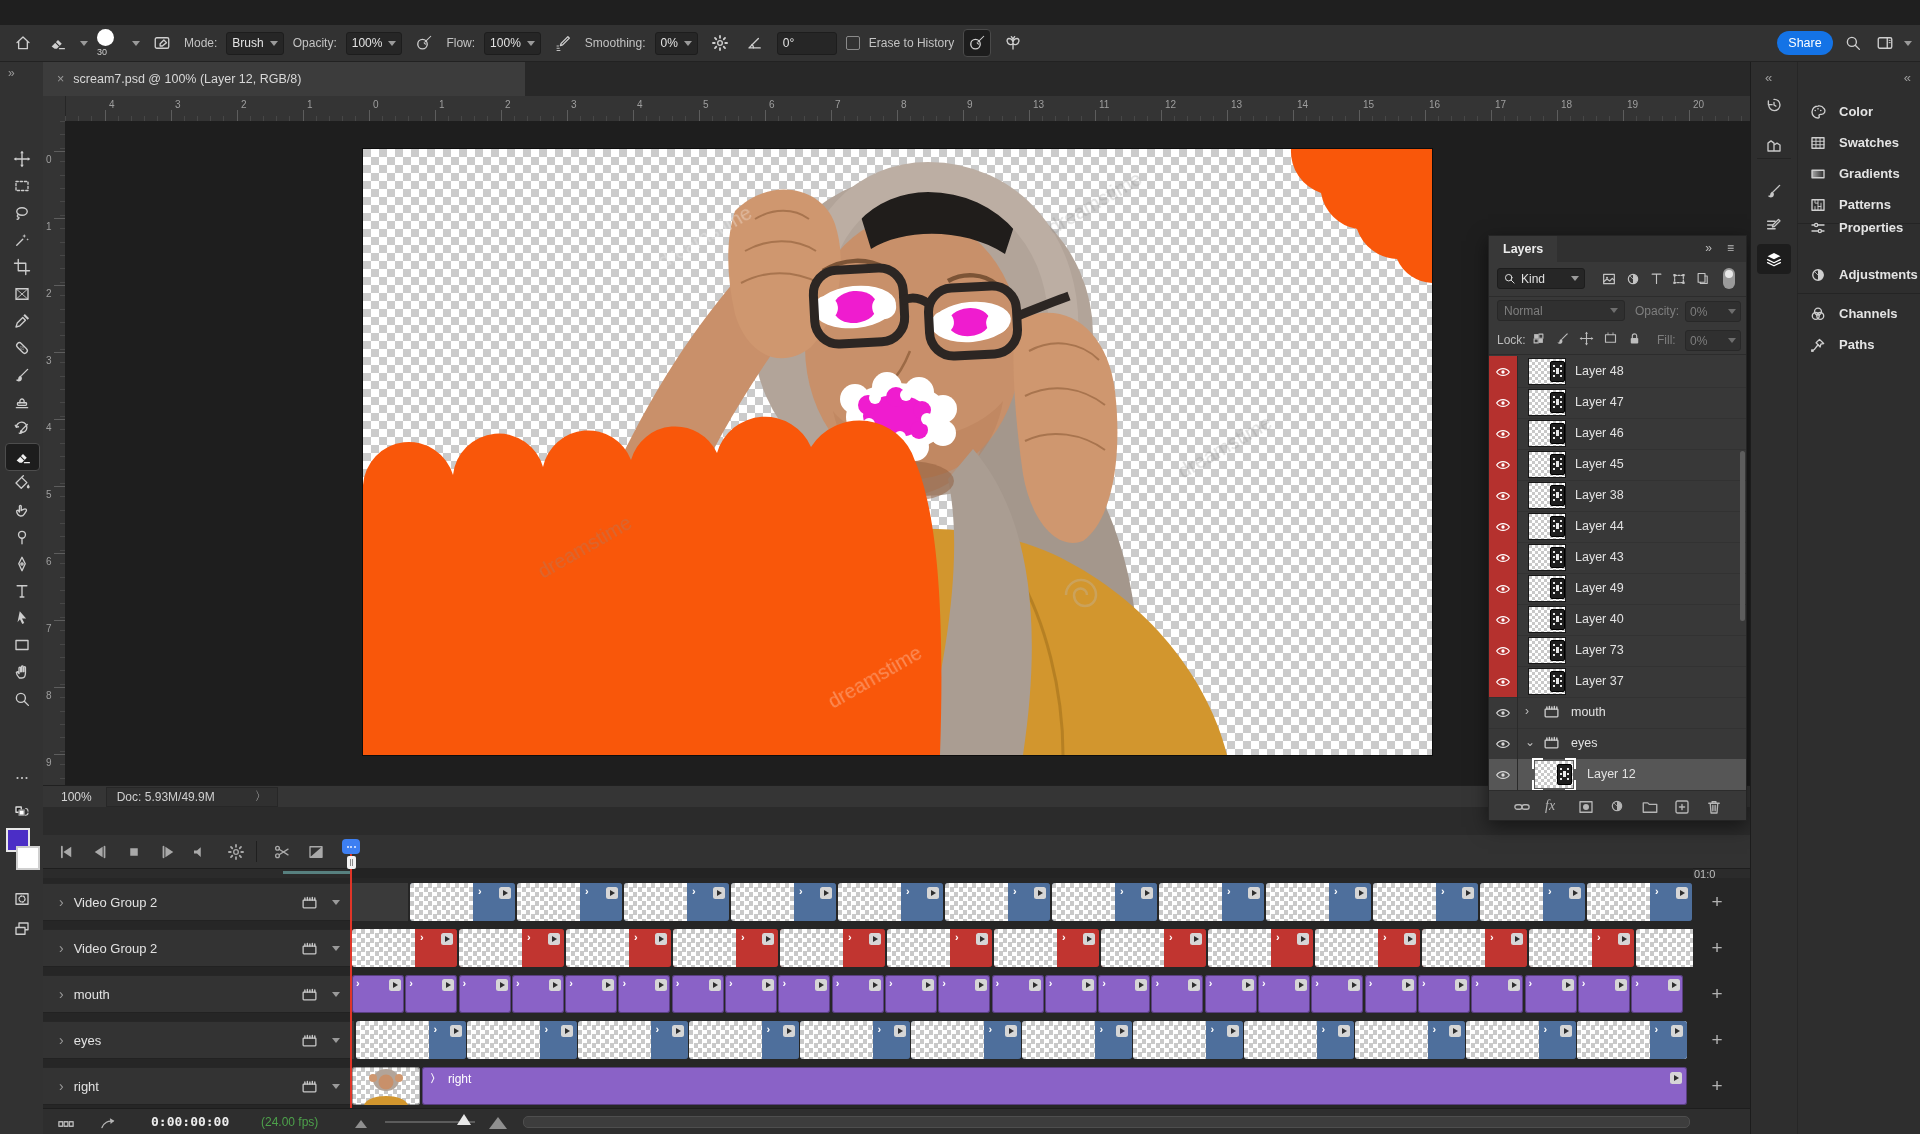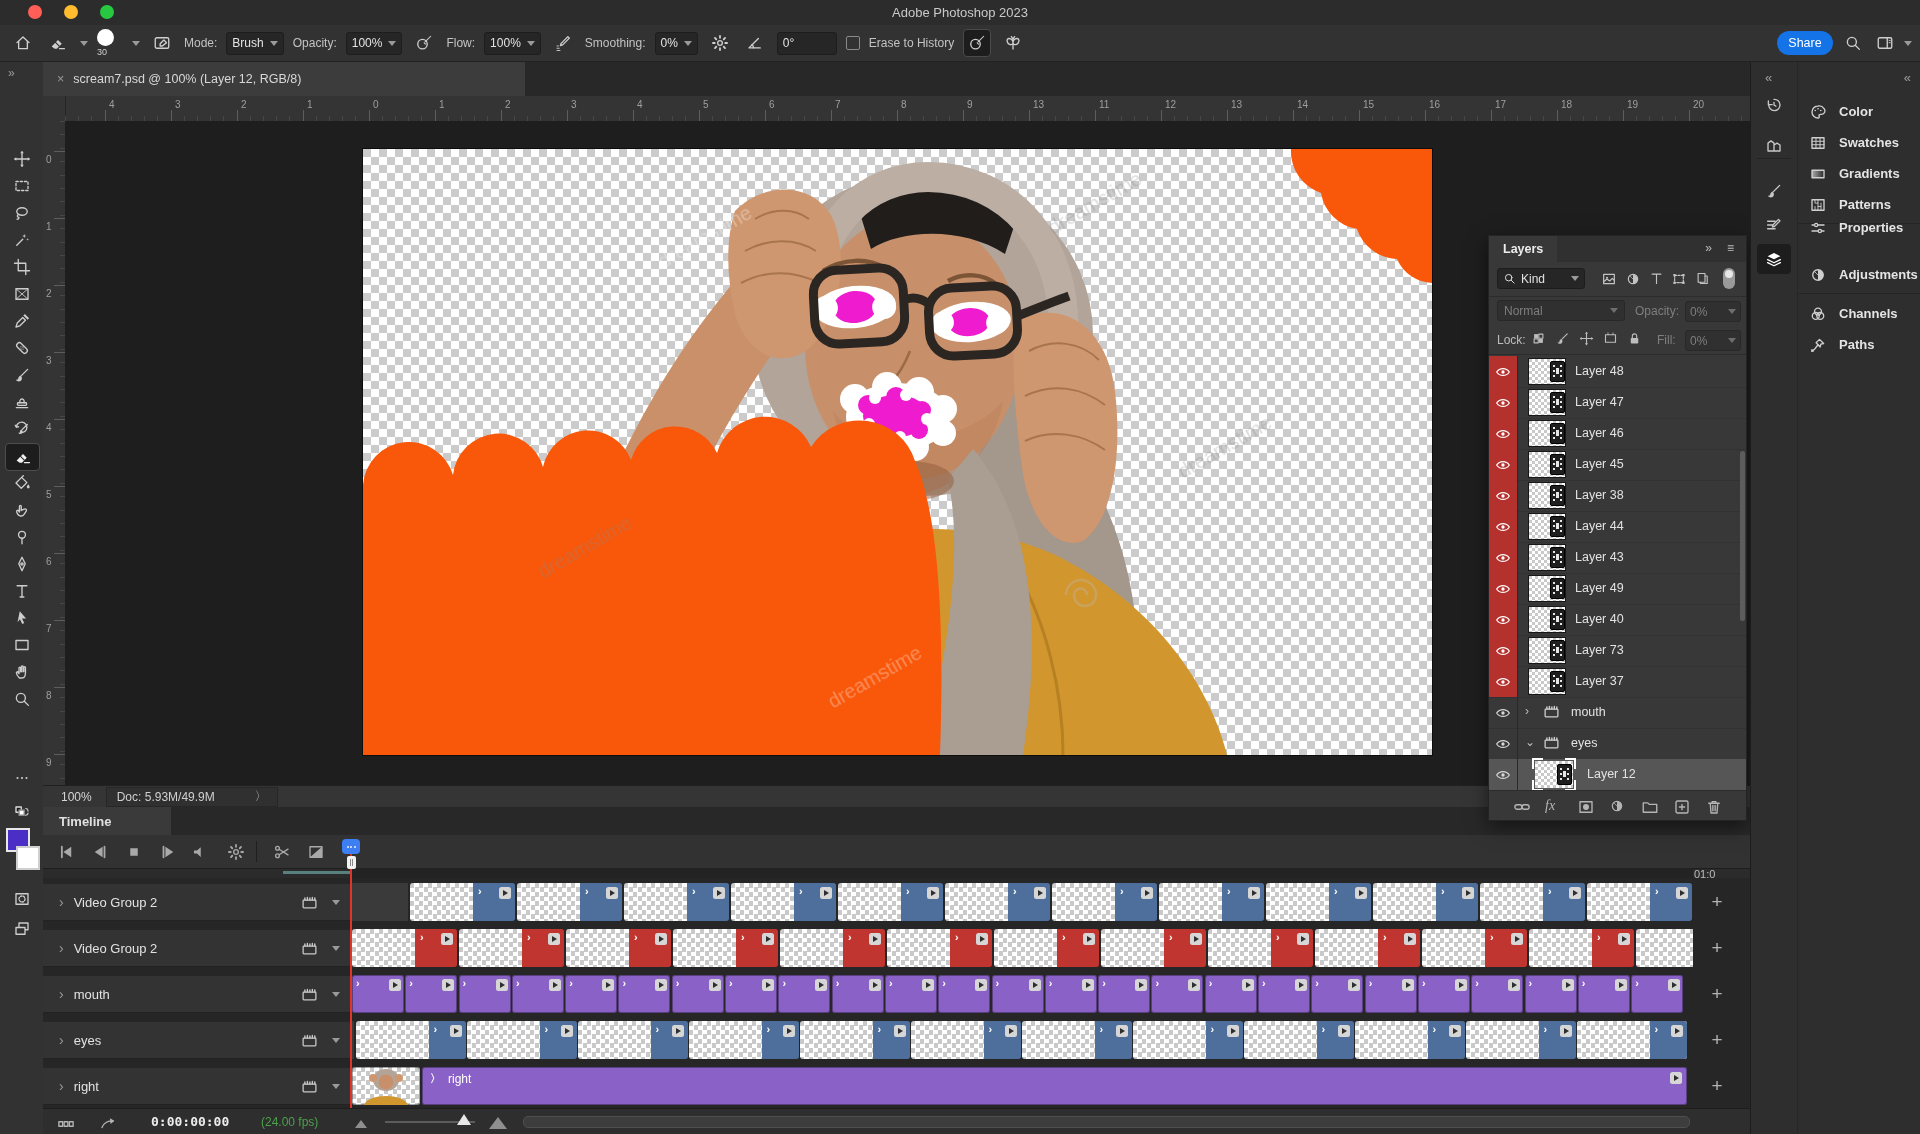--- a/index.html
+++ b/index.html
@@ -144,26 +144,20 @@
   .ditem .dl{color:#e4e4e4;font-size:13px;font-weight:bold;}
   .ditem .di{color:#cfcfcf;}
   .dsep{position:absolute;left:0;width:124px;height:1px;background:#242424;}
   .collapse{position:absolute;top:8px;color:#9e9e9e;font-size:13px;}
 </style>
 </head>
 <body>
 
 <div class="app">
 
-  <div class="menubar">
-    <div class="tl" style="left: 28px; background: rgb(255, 95, 87);" id="tl-close"></div>
-    <div class="tl" style="left: 64px; background: rgb(254, 188, 46);" id="tl-min"></div>
-    <div class="tl" style="left: 100px; background: rgb(40, 200, 64);" id="tl-zoom"></div>
-    <div class="menutitle">Adobe Photoshop 2023</div>
-  </div>
 
   <div class="optionsbar">
     <span class="ob-icon">
         <svg viewBox="0 0 24 24" width="18" height="18">
           <g class="ic">
             <path d="M4 11.5L12 4l8 7.5"></path>
             <path d="M6.2 10v9.5h11.6V10"></path>
           </g>
         </svg>
       </span>
@@ -707,23 +701,20 @@
 
     <div class="statusbar">
       <span>100%</span>
       <span class="docbox">
         <span>Doc: 5.93M/49.9M</span>
         <span style="color:#bdbdbd;">〉</span>
       </span>
     </div>
 
     <div class="timeline">
-      <div class="tl-tabrow">
-        <div class="tl-tab">Timeline</div>
-      </div>
       <div class="tl-controls" id="tlcontrols">
         <div class="tl-ruler" id="tlruler">
             <div class="tickstrip"></div>
             <div class="lab" style="left: 110px;">02f</div>
             <div class="lab" style="left: 222px;">04f</div>
             <div class="lab" style="left: 334px;">06f</div>
             <div class="lab" style="left: 446px;">08f</div>
             <div class="lab" style="left: 558px;">10f</div>
             <div class="lab" style="left: 670px;">12f</div>
             <div class="lab" style="left: 782px;">14f</div>

